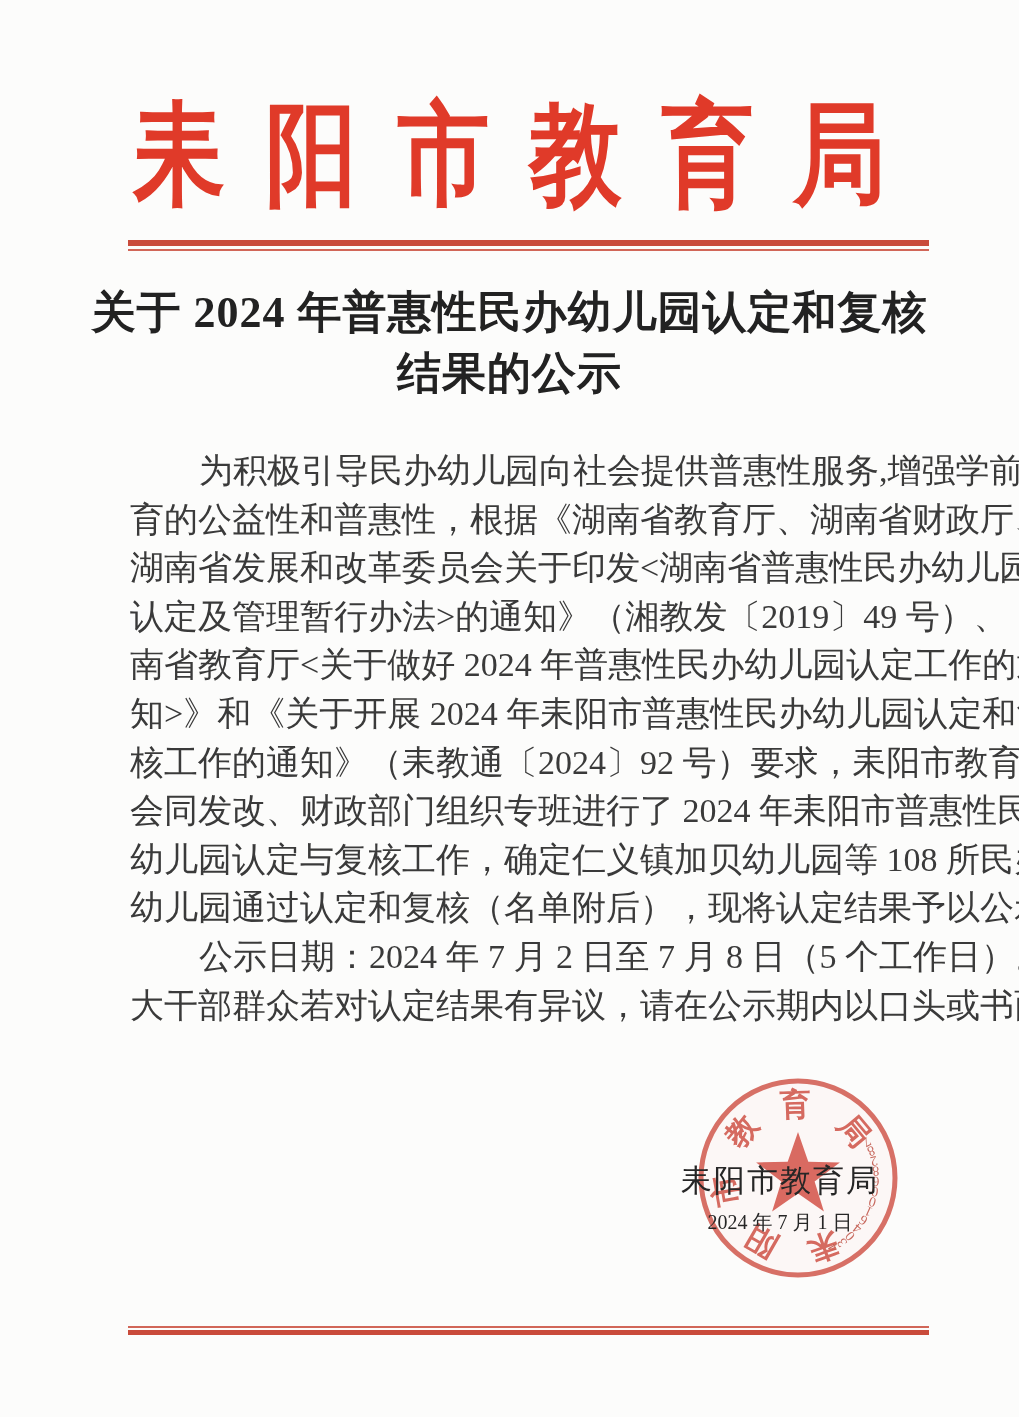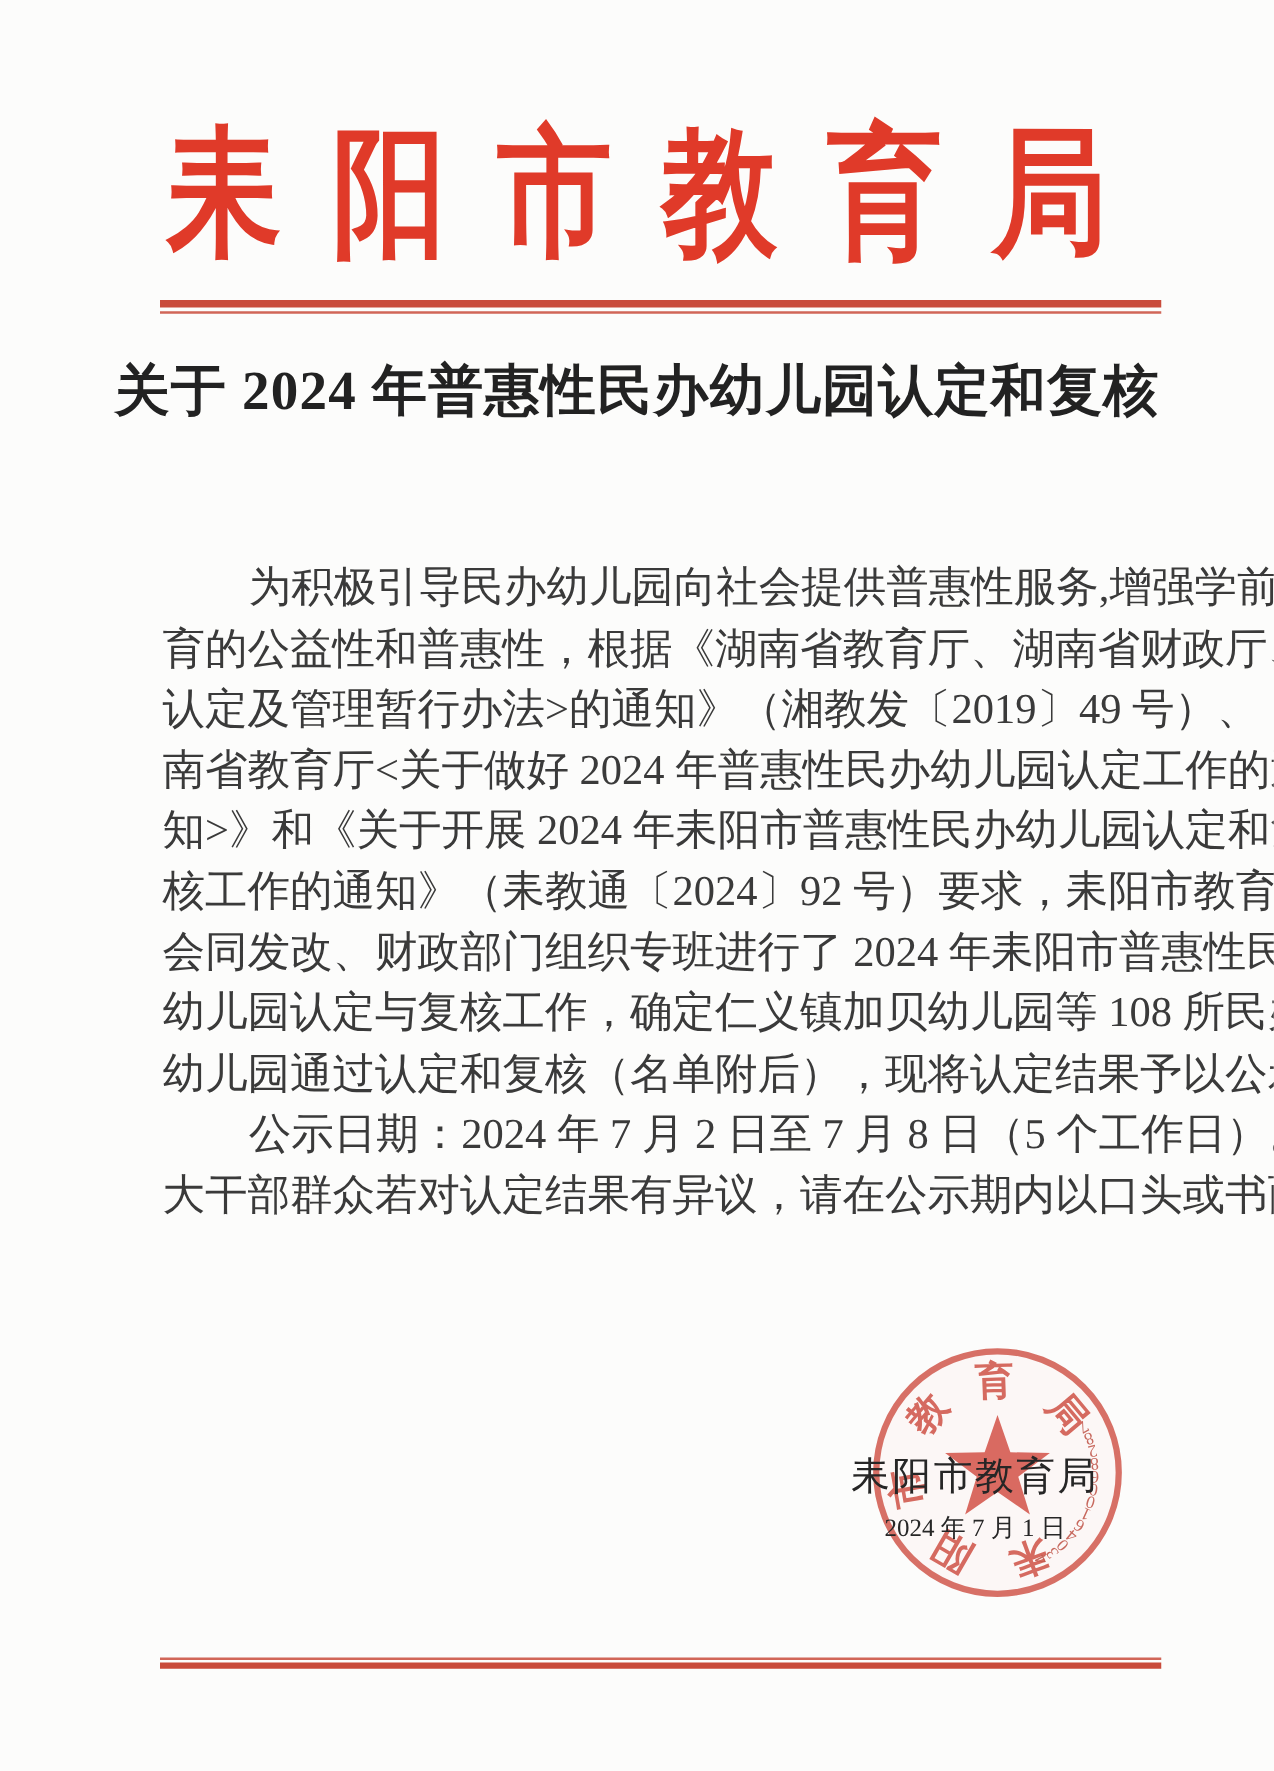--- a/index.html
+++ b/index.html
@@ -88,25 +88,27 @@
   <div class="agency-header">耒阳市教育局</div>
 
   <div class="rule rule-top">
     <div class="r1"></div>
     <div class="gap"></div>
     <div class="r2"></div>
   </div>
 
   <div class="doc-title">
     <div>关于 2024 年普惠性民办幼儿园认定和复核</div>
+    <div>结果的公示</div>
   </div>
 
   <div class="doc-body">
     <div class="body-line indent">为积极引导民办幼儿园向社会提供普惠性服务,增强学前教</div>
     <div class="body-line">育的公益性和普惠性，根据《湖南省教育厅、湖南省财政厅、</div>
+    <div class="body-line">湖南省发展和改革委员会关于印发&lt;湖南省普惠性民办幼儿园</div>
     <div class="body-line">认定及管理暂行办法&gt;的通知》（湘教发〔2019〕49 号）、《湖</div>
     <div class="body-line">南省教育厅&lt;关于做好 2024 年普惠性民办幼儿园认定工作的通</div>
     <div class="body-line">知&gt;》和《关于开展 2024 年耒阳市普惠性民办幼儿园认定和复</div>
     <div class="body-line">核工作的通知》（耒教通〔2024〕92 号）要求，耒阳市教育局</div>
     <div class="body-line">会同发改、财政部门组织专班进行了 2024 年耒阳市普惠性民办</div>
     <div class="body-line">幼儿园认定与复核工作，确定仁义镇加贝幼儿园等 108 所民办</div>
     <div class="body-line">幼儿园通过认定和复核（名单附后），现将认定结果予以公示。</div>
     <div class="body-line indent">公示日期：2024 年 7 月 2 日至 7 月 8 日（5 个工作日）。广</div>
     <div class="body-line">大干部群众若对认定结果有异议，请在公示期内以口头或书面</div>
   </div>

